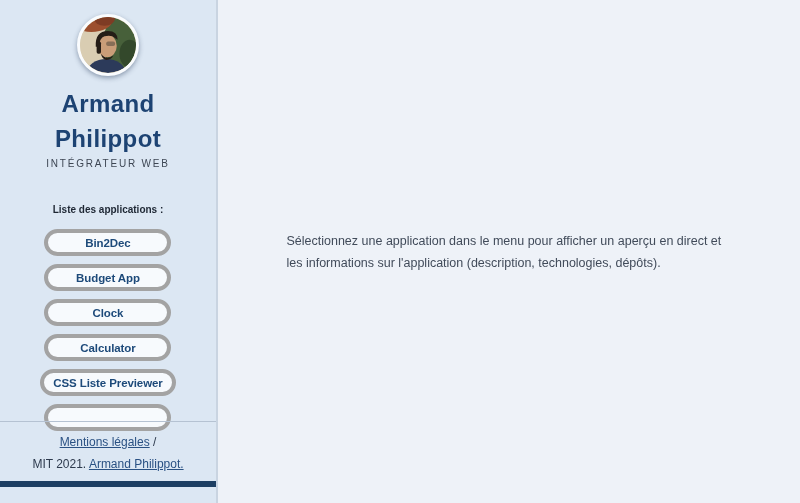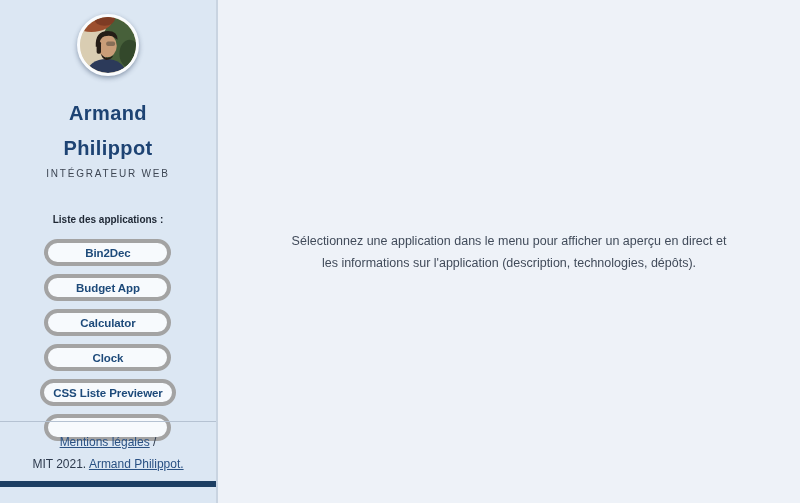--- a/index.html
+++ b/index.html
@@ -28,24 +28,24 @@
     height: 62px;
     border-radius: 50%;
     border: 3px solid #fafcfe;
     box-shadow: 0 2px 5px rgba(40, 60, 90, 0.45);
     overflow: hidden;
     background: #d9cdb2;
   }
   .avatar-wrap svg { display: block; width: 100%; height: 100%; }
 
   .site-name {
-    margin-top: 20px;
+    margin-top: 10px;
     text-align: center;
     color: #1d4373;
-    font-size: 20px;
+    font-size: 24px;
     font-weight: bold;
     letter-spacing: 0.4px;
     line-height: 35px;
   }
   .site-subtitle {
     margin-top: 2px;
     color: #3d4653;
     font-size: 10px;
     letter-spacing: 1.8px;
     text-transform: uppercase;
@@ -112,21 +112,21 @@
   
   .main {
     flex: 1;
     height: 503px;
     display: flex;
     align-items: center;
     justify-content: center;
   }
   .main-message {
     max-width: 445px;
-    text-align: center;
+    text-align: left;
     color: #414b5a;
     font-size: 12.5px;
     line-height: 22px;
   }
 </style>
 </head>
 <body>
 
 <aside class="sidebar">
 
@@ -158,22 +158,22 @@
     <span>Philippot</span>
   </h1>
 
   <div class="site-subtitle">INTÉGRATEUR WEB</div>
 
   <div class="apps-label">Liste des applications :</div>
 
   <nav class="apps-list">
     <button class="app-button">Bin2Dec</button>
     <button class="app-button">Budget App</button>
+    <button class="app-button">Clock</button>
     <button class="app-button">Calculator</button>
-    <button class="app-button">Clock</button>
     <button class="app-button">CSS Liste Previewer</button>
     <button class="app-button"></button>
   </nav>
 
   <footer class="sidebar-footer">
     <div>
       <a>Mentions légales</a>
       <span>/</span>
     </div>
     <div>

